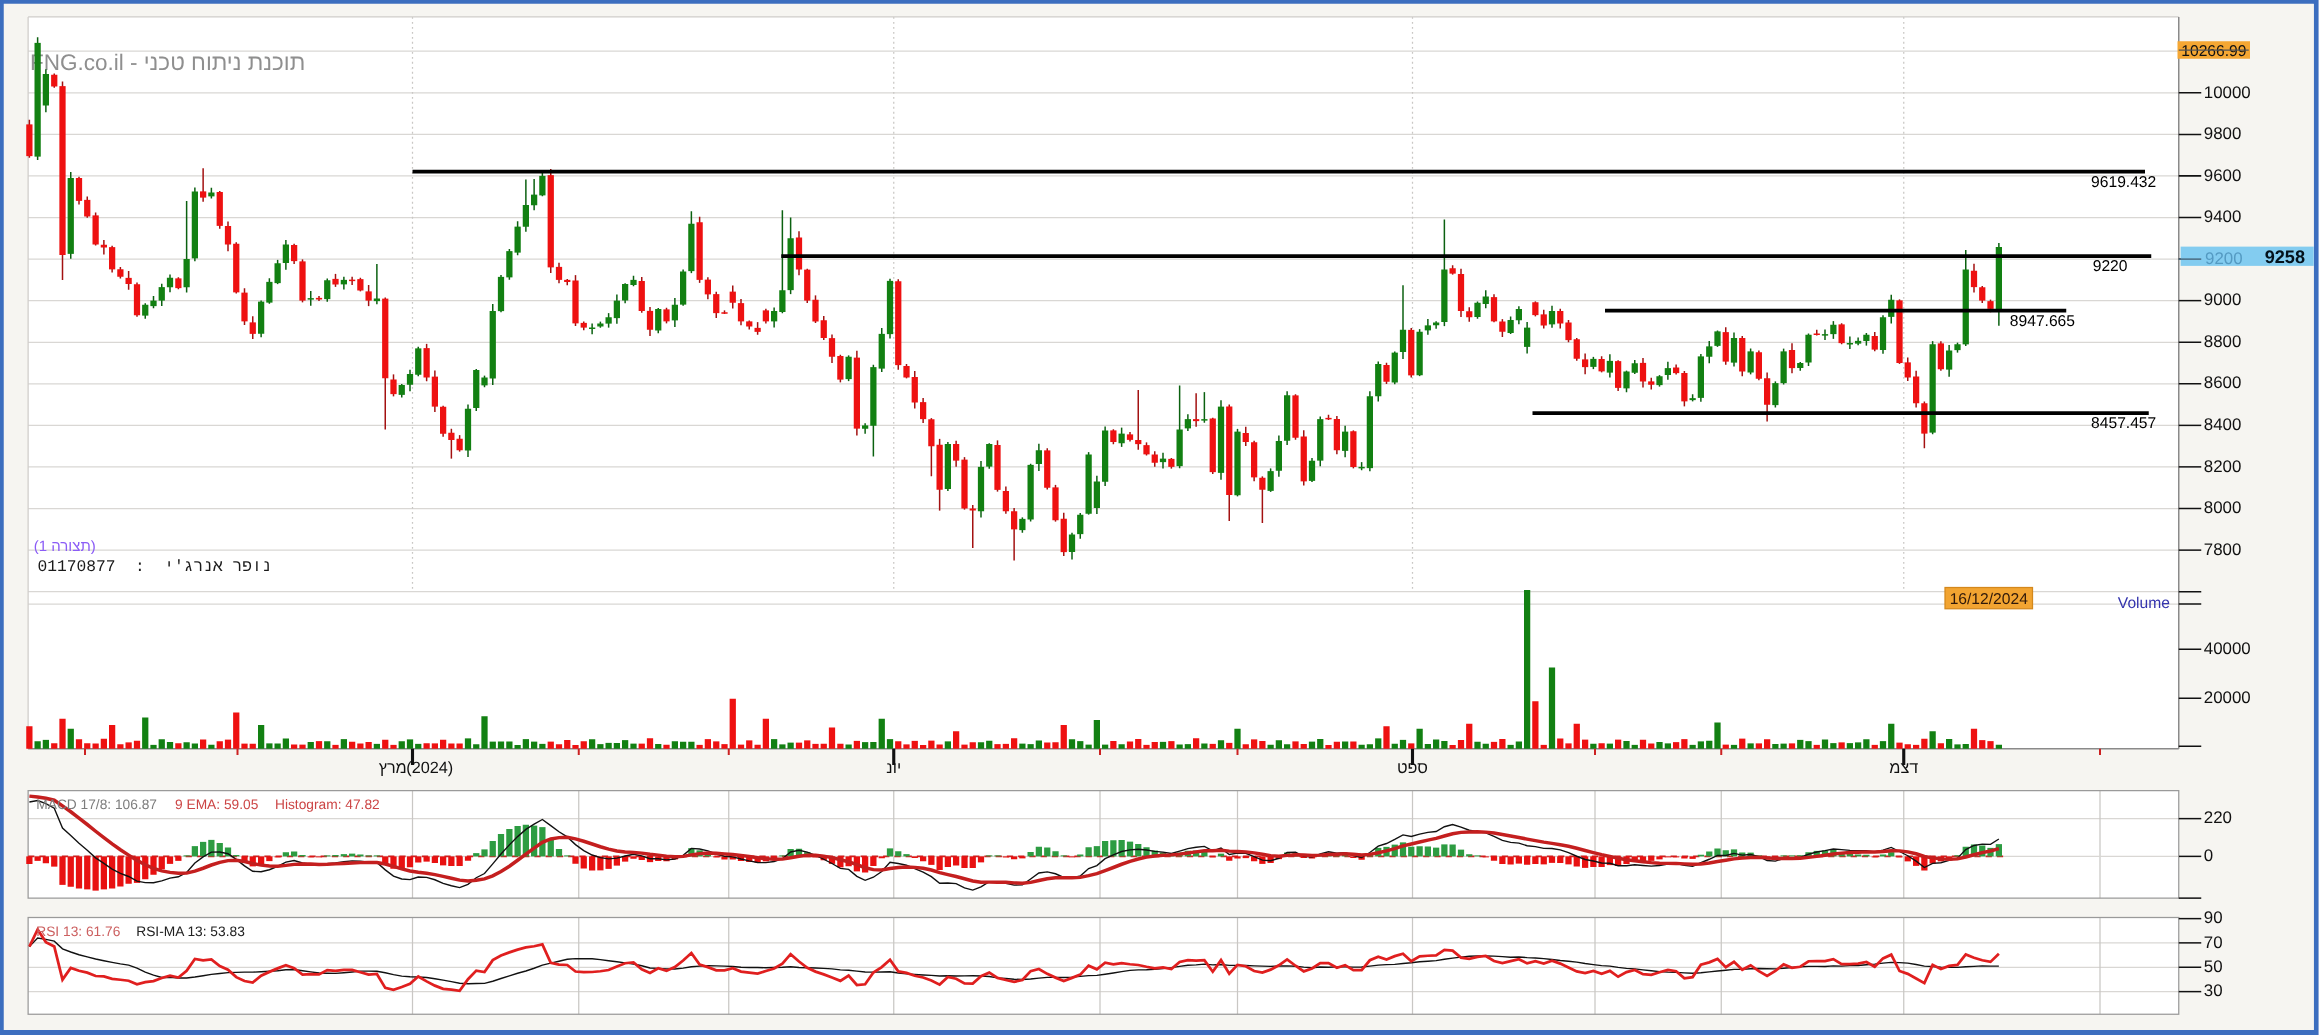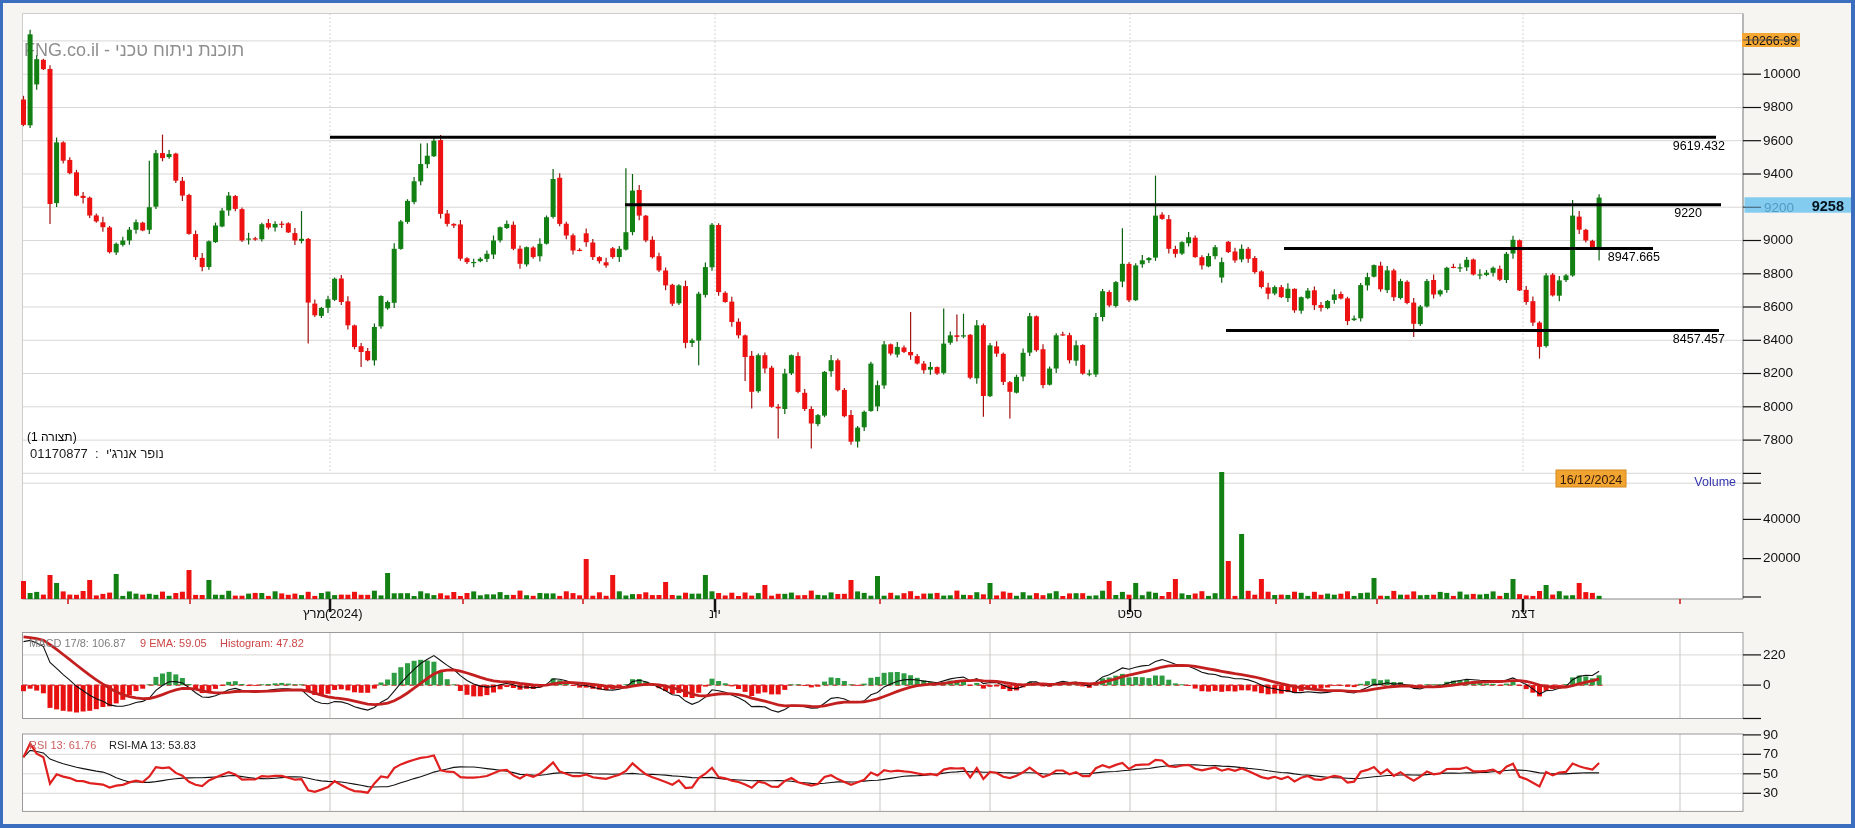--- a/index.html
+++ b/index.html
@@ -1106,15 +1106,15 @@
 <text x="1760" y="735.7" font-size="13.5" fill="#111">90</text>
 <line x1="1740" y1="751.3" x2="1758" y2="751.3" stroke="#111" stroke-width="1.2"></line>
 <text x="1760" y="755.1" font-size="13.5" fill="#111">70</text>
 <line x1="1740" y1="770.8" x2="1758" y2="770.8" stroke="#111" stroke-width="1.2"></line>
 <text x="1760" y="774.6" font-size="13.5" fill="#111">50</text>
 <line x1="1740" y1="790.3" x2="1758" y2="790.3" stroke="#111" stroke-width="1.2"></line>
 <text x="1760" y="794.1" font-size="13.5" fill="#111">30</text>
 <text x="26" y="746" font-size="11" fill="#cc6060">RSI 13: 61.76</text>
 <text x="106" y="746" font-size="11" fill="#222">RSI-MA 13: 53.83</text>
 </svg>
-<div class="t" style="left:24px;top:427px;font-size:12px;color:#000000;direction:rtl;">(תצורה 1)</div>
-<div class="t" style="left:27px;top:443px;font-size:13px;color:#1a1a1a;direction:rtl;">נופר אנרג'י&nbsp;&nbsp;:&nbsp;&nbsp;01170877</div>
+<div class="t" style="left:24px;top:427px;font-size:12px;color:#8b5cf6;direction:rtl;">(תצורה 1)</div>
+<div class="t" style="left:27px;top:443px;font-size:13px;color:#1a1a1a;direction:rtl;font-family:Liberation Mono, monospace;">נופר אנרג'י&nbsp;&nbsp;:&nbsp;&nbsp;01170877</div>
 </div>
 
 </body></html>

